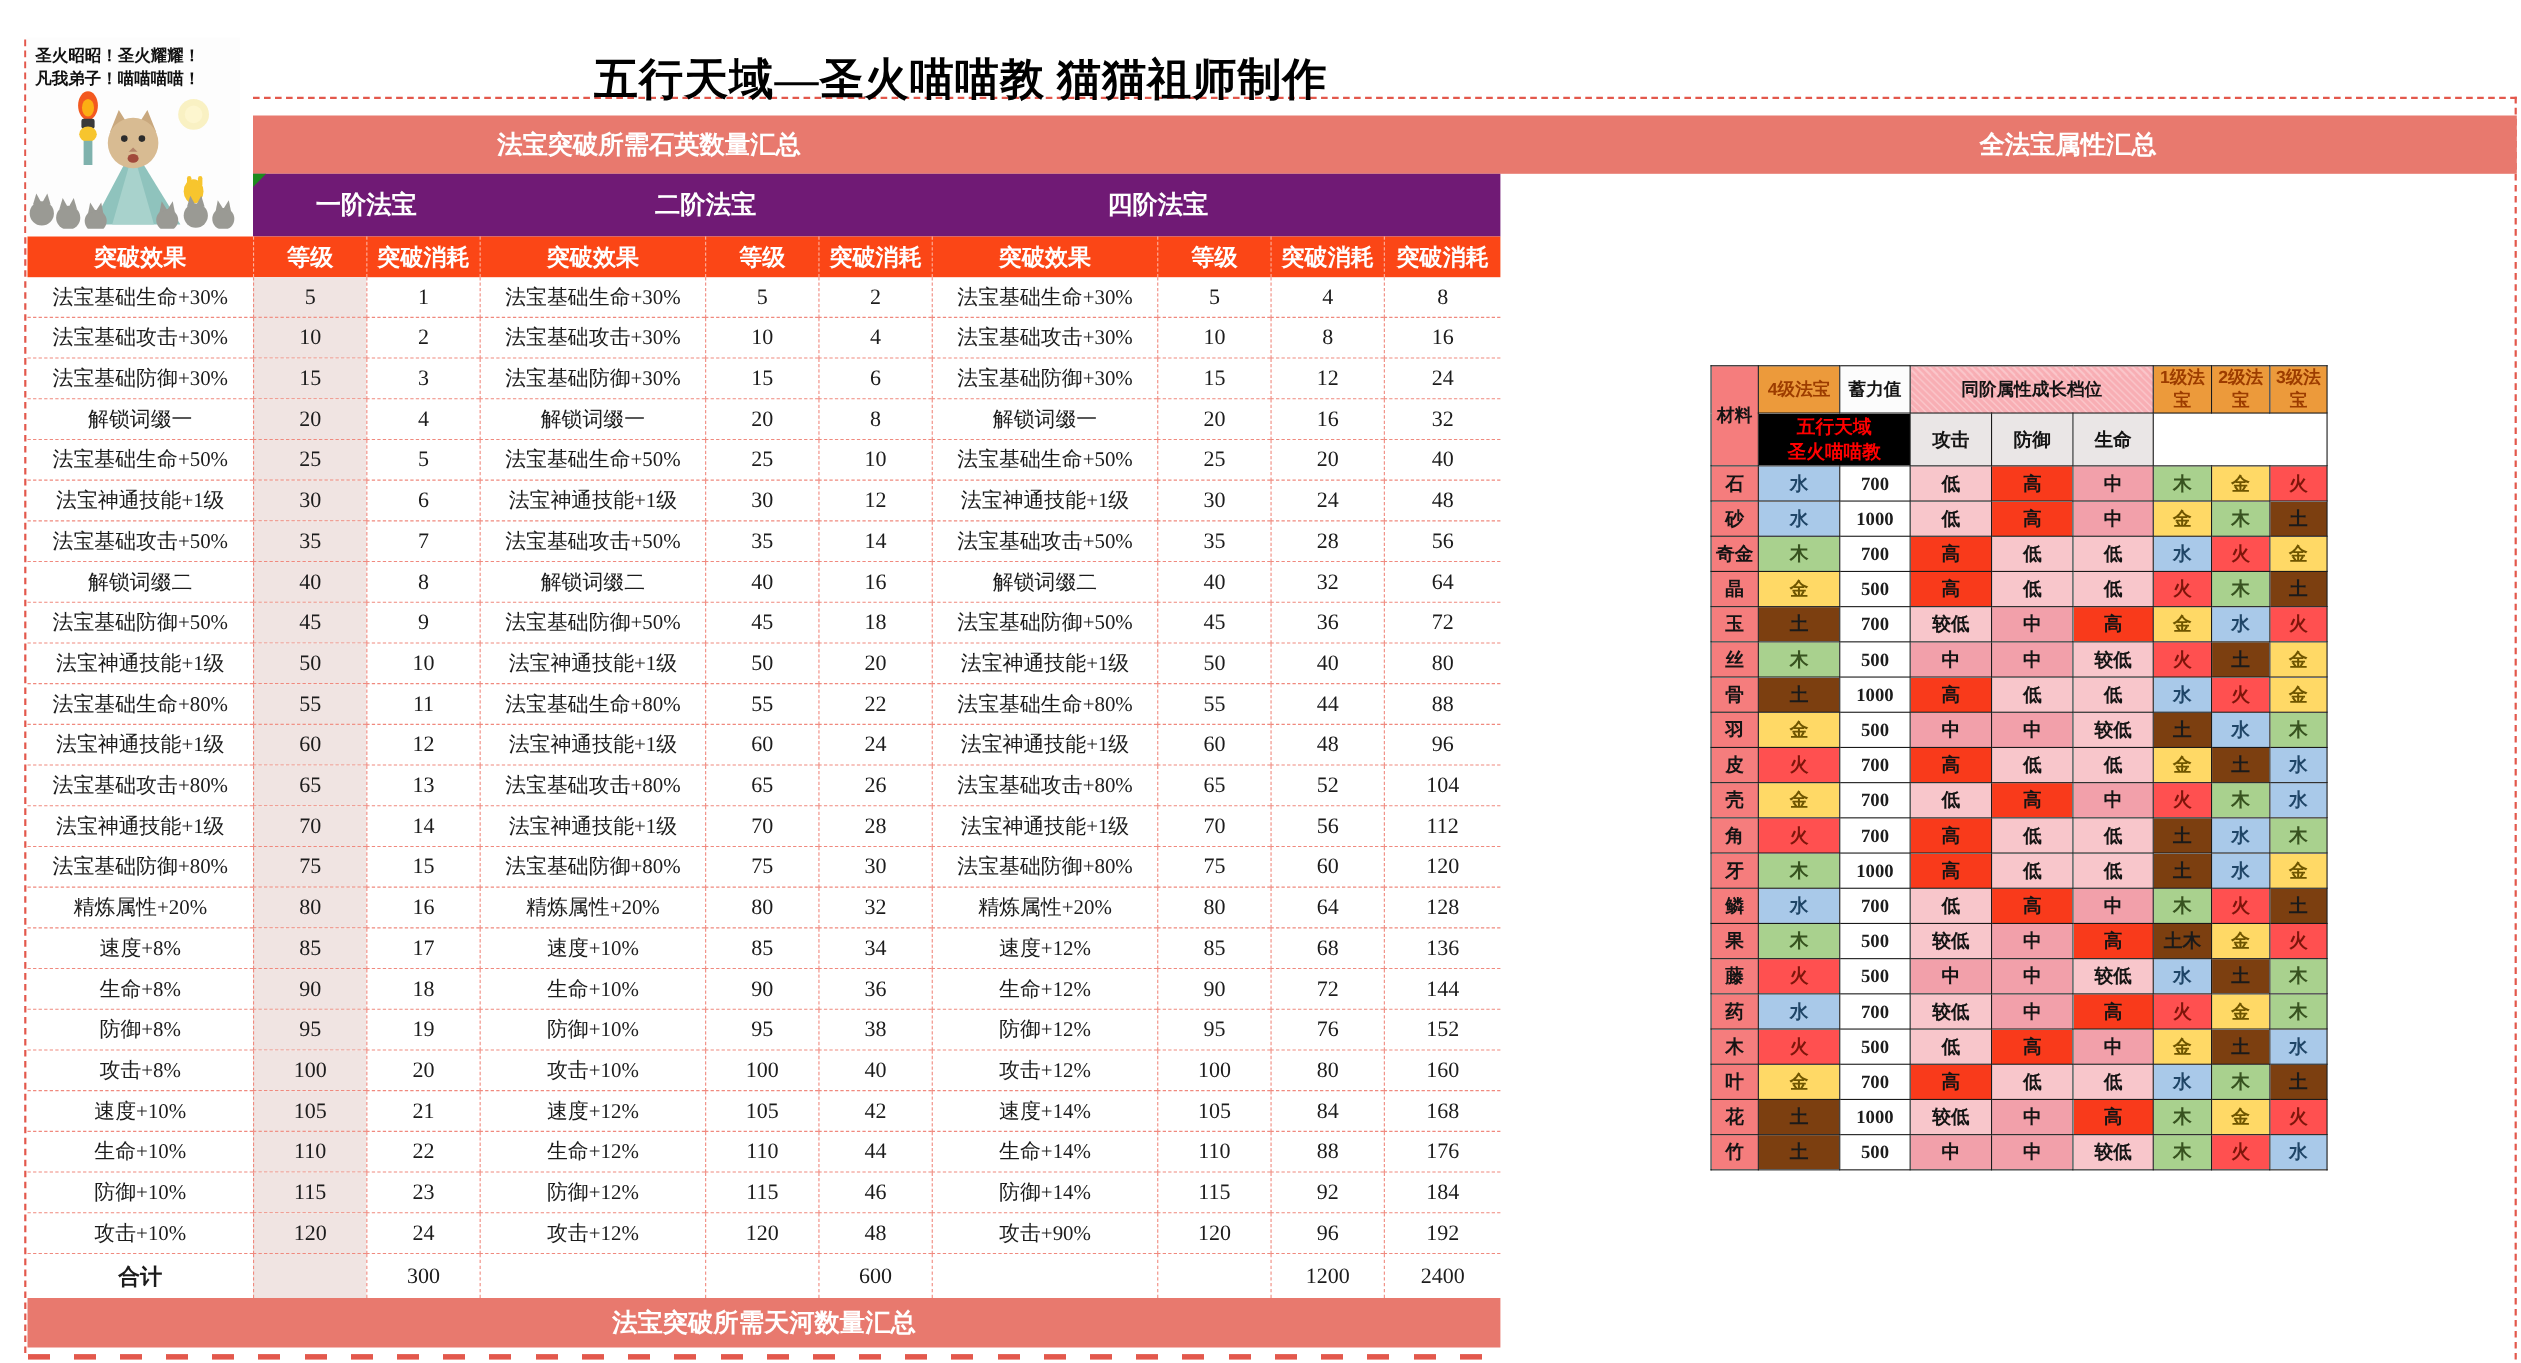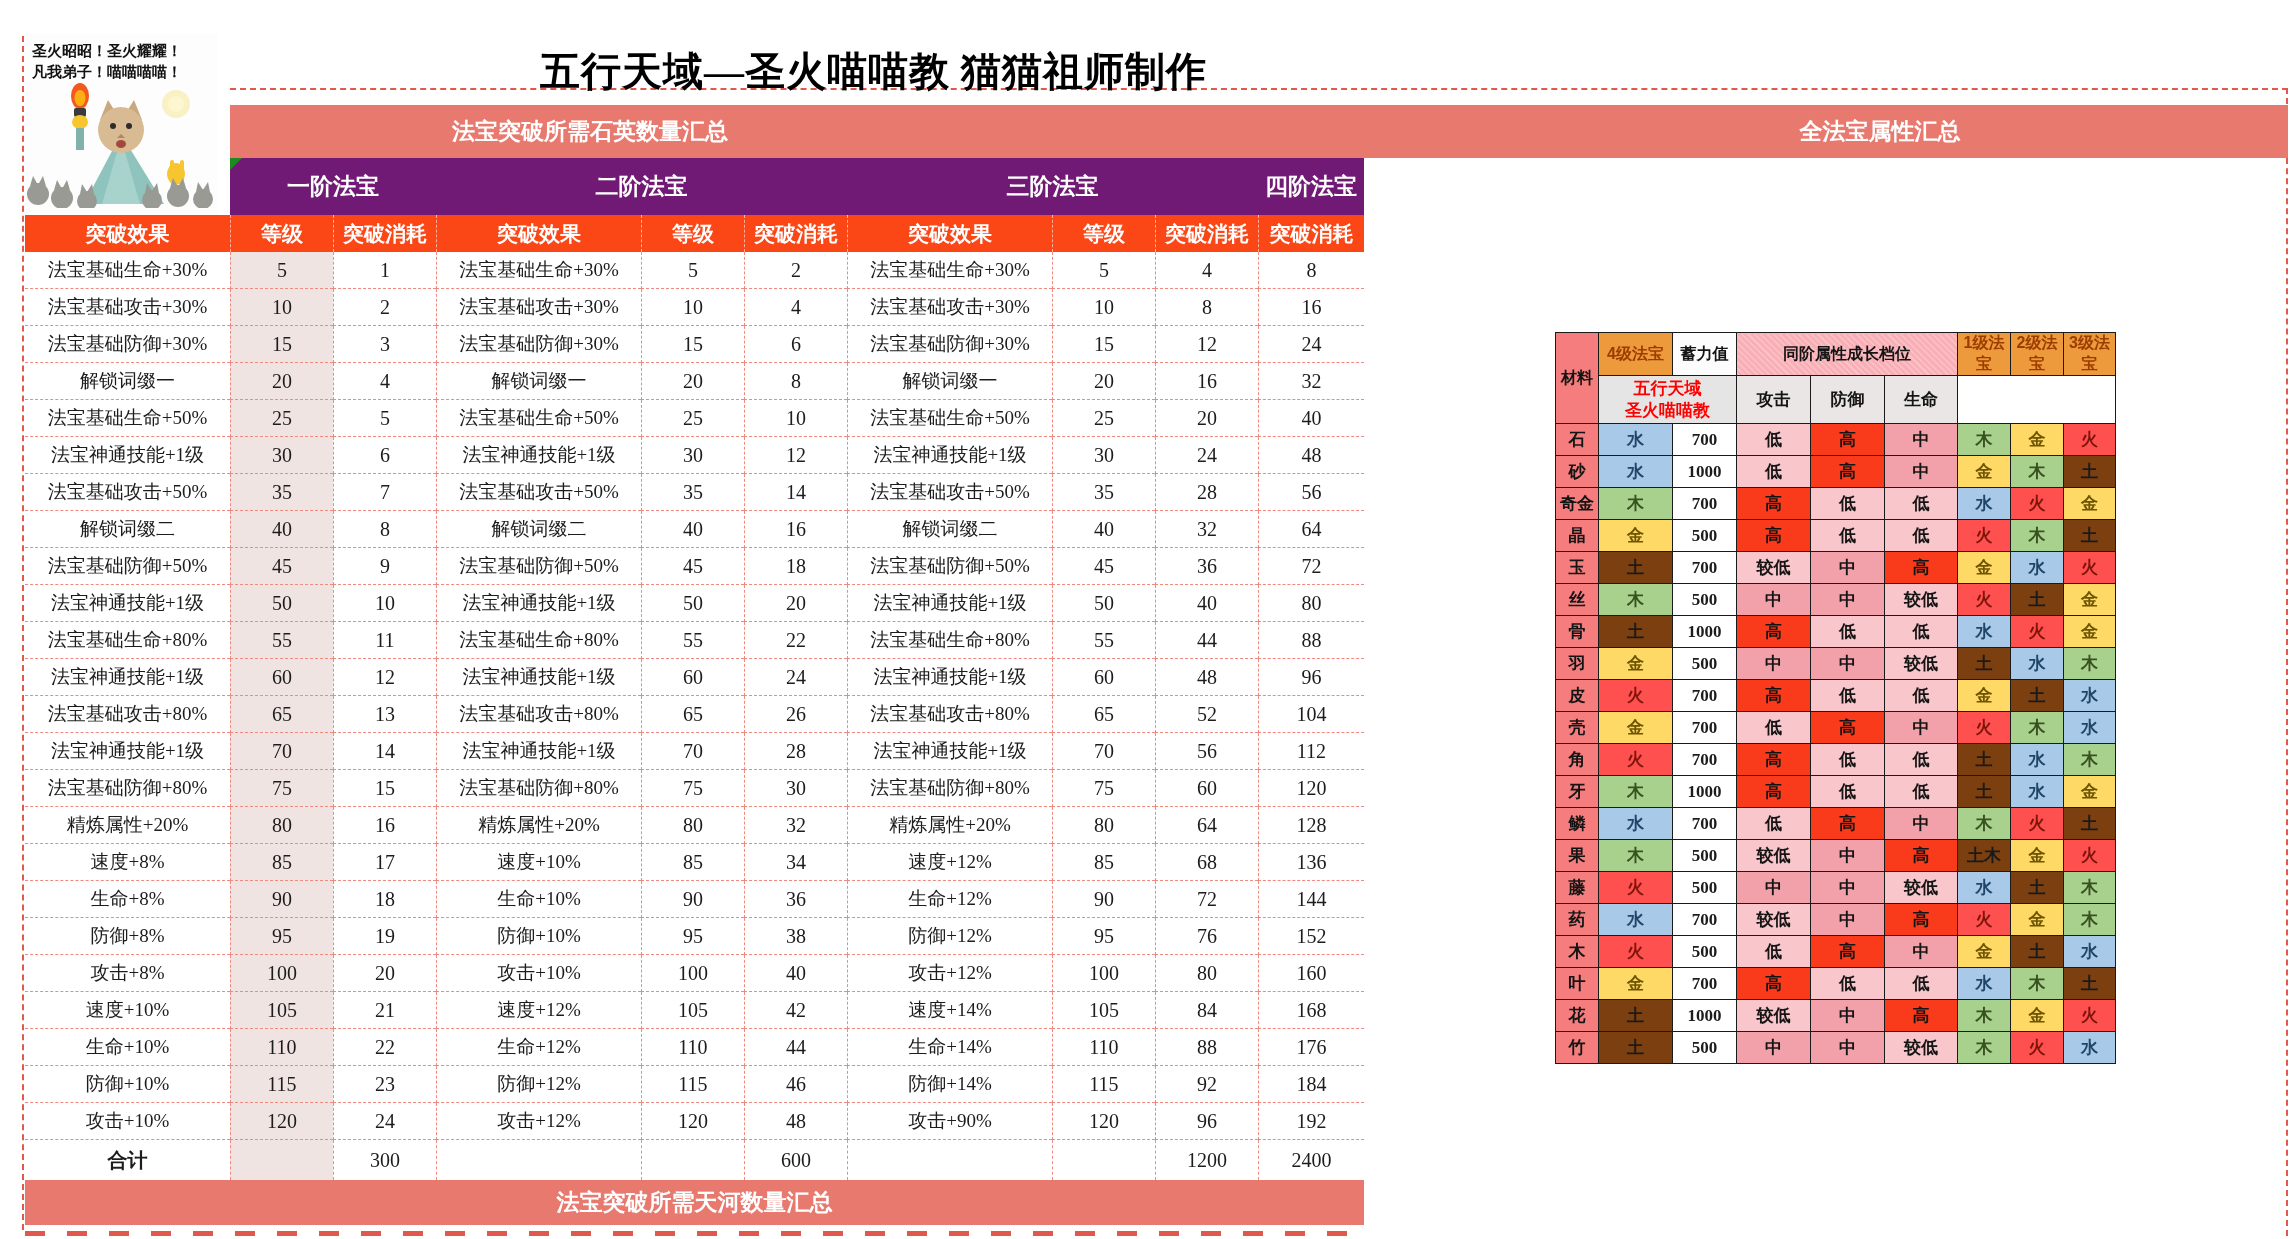--- a/index.html
+++ b/index.html
@@ -64,21 +64,21 @@
   table.attr td, table.attr th { border:1.6px solid #1a1a1a; text-align:center; vertical-align:middle;
     overflow:hidden; padding:0; }
   .h1 { height:34px; font-size:16px; font-weight:900; }
   .h2 { height:48px; font-size:17px; font-weight:900; }
   .arow td { height:32px; font-size:17px; font-weight:700; }
   .mat { background:#f57d7d; color:#141414; font-weight:900; }
   .tier-h { background:#ec9a3b; color:#9c3c00; }
   .charge-h { background:#fcfcfc; color:#141414; }
   .growth-h { background:#f8aeb4; color:#141414; }
   .pat { background-image:repeating-linear-gradient(45deg, rgba(255,255,255,.3) 0 1.5px, rgba(0,0,0,0) 1.5px 4.5px); }
-  .sub-h { background:#e5e5e5; color:#f00; font-size:17px; line-height:1.25; }
+  .sub-h { background:#000000; color:#f00; font-size:17px; line-height:1.25; }
   .stat-h { background:#eae6e6; color:#141414; }
   .blank-h { background:#fff; }
   .charge-cell { background:#fff; color:#1c1c1c; font-weight:400;
     font-family:"Liberation Serif","DejaVu Serif",serif; font-size:18px; }
   .grade { font-weight:900; color:#141414; font-size:16px; }
 </style>
 </head>
 <body>
 
 <div class="dashline dash-h" style="left:230px; top:88px; width:2058px;"></div>
@@ -140,21 +140,20 @@
   </svg>
 </div>
 
 <div class="bandA"></div>
 <div class="band-title" style="left:230px; width:720px;">法宝突破所需石英数量汇总</div>
 <div class="band-title" style="left:1520px; width:720px;">全法宝属性汇总</div>
 
 <div class="bandB">
   <div class="tier-label">一阶法宝</div>
   <div class="tier-label">二阶法宝</div>
-  <div class="tier-label">三阶法宝</div>
   <div class="tier-label">四阶法宝</div>
 </div>
 <div class="green-tri"></div>
 
 <div class="qheader qgrid-cols">
   <div class="hcell">突破效果</div>
   <div class="hcell">等级</div>
   <div class="hcell">突破消耗</div>
   <div class="hcell">突破效果</div>
   <div class="hcell">等级</div>

